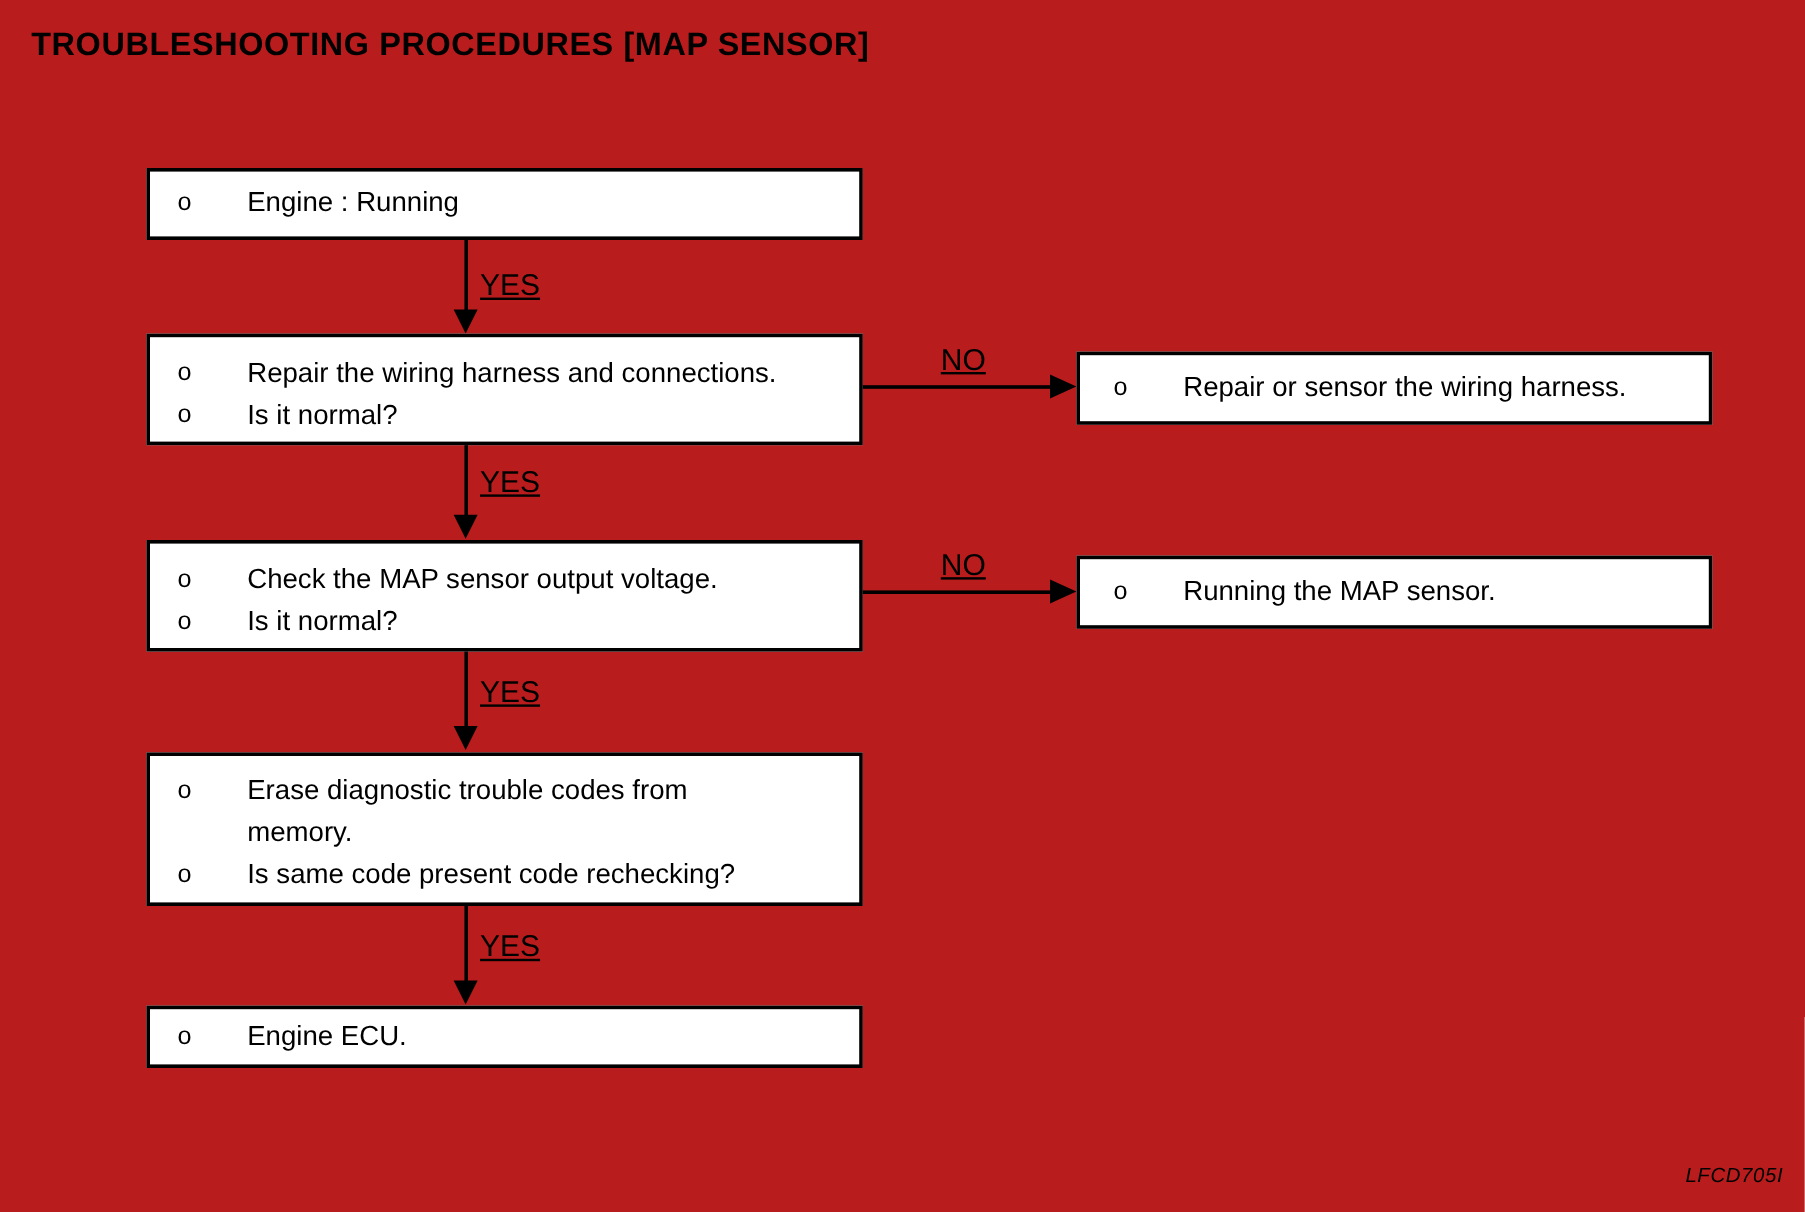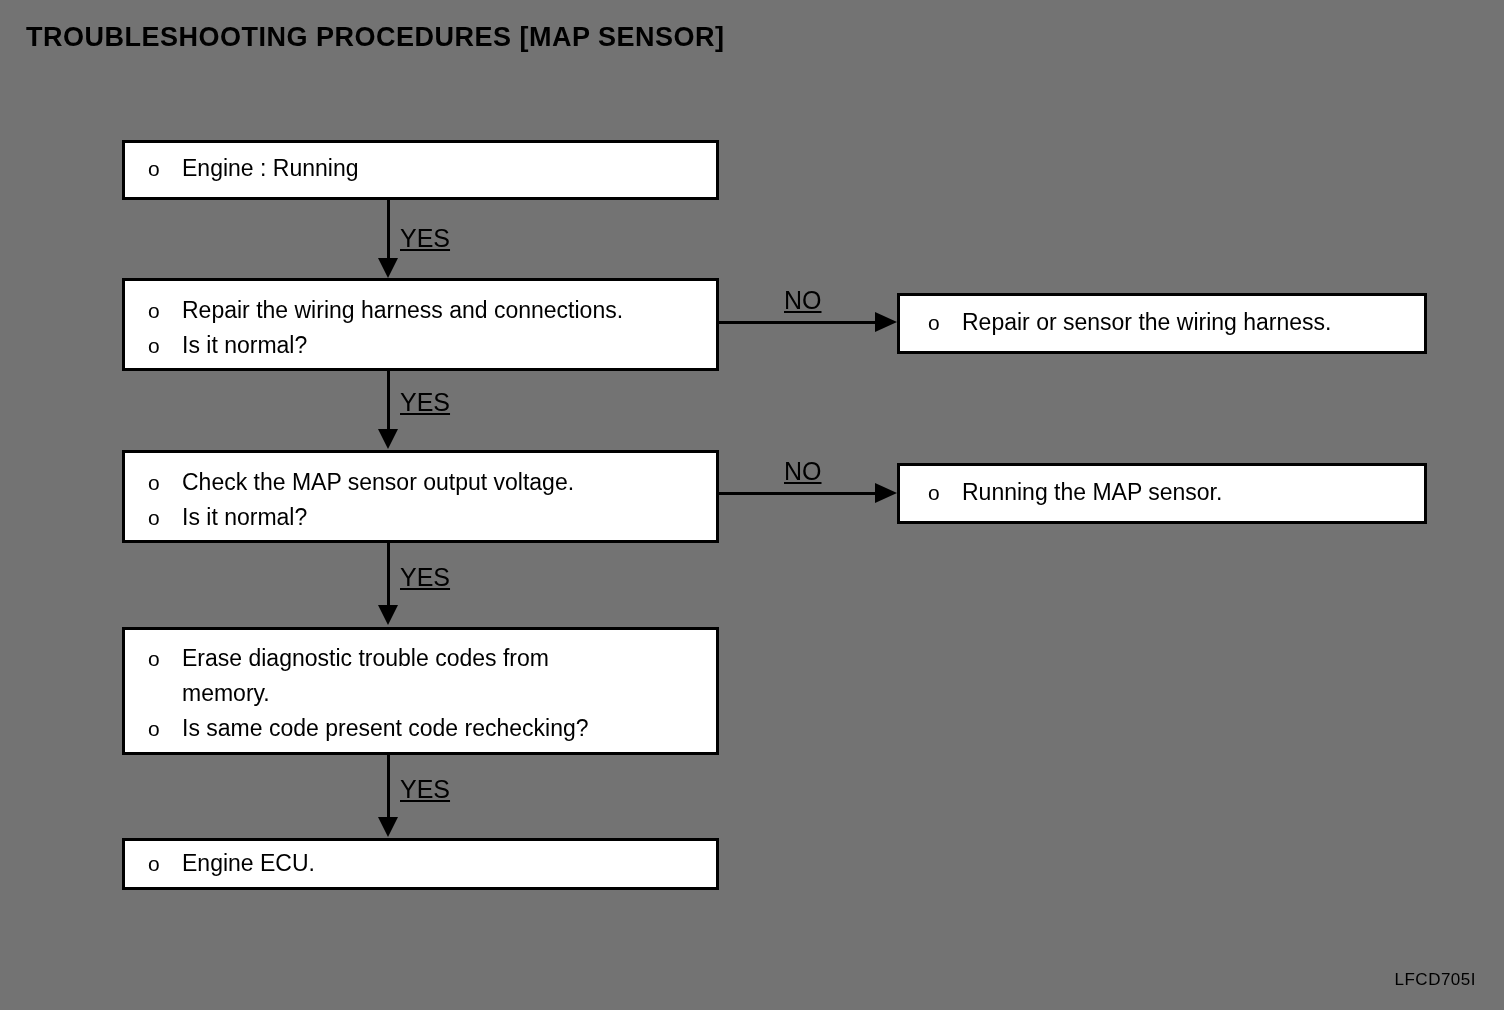--- a/index.html
+++ b/index.html
@@ -9,21 +9,21 @@
     background: #ffffff;
   }
   body {
     font-family: "Liberation Sans", sans-serif;
     color: #000000;
   }
   #page {
     position: relative;
     width: 1504px;
     height: 1010px;
-    background: #737373;
+    background: #b91c1c;
     overflow: hidden;
   }
 
   
   .page-title {
     position: absolute;
     left: 26px;
     top: 22px;
     font-size: 27px;
     font-weight: bold;
@@ -52,20 +52,21 @@
     flex: 0 0 34px;
     text-align: left;
     font-size: 21px;
     line-height: 35px;
   }
   .box-text {
     flex: 1 1 auto;
     font-size: 23px;
     line-height: 35px;
     white-space: pre-line;
+    margin-left: 24px;
   }
   .box-inner {
     padding: 12px 0 10px 23px;
   }
 
   
   .v-line {
     position: absolute;
     width: 3px;
     background: #000000;
@@ -96,26 +97,27 @@
     font-size: 25px;
     line-height: 25px;
     white-space: nowrap;
     font-family: "Liberation Sans", sans-serif;
     text-decoration: underline;
   }
 
   
   .figure-code {
     position: absolute;
-    right: 28px;
+    right: 18px;
     bottom: 20px;
     font-size: 17px;
     letter-spacing: 0.5px;
     white-space: nowrap;
     font-family: "Liberation Sans", sans-serif;
+    font-style: italic;
   }
 </style>
 </head>
 <body>
 
 <div id="page">
 
   <div class="page-title">TROUBLESHOOTING PROCEDURES [MAP SENSOR]</div>
 
   <div class="flow-box" style="left:122px; top:140px; width:597px; height:60px;">

